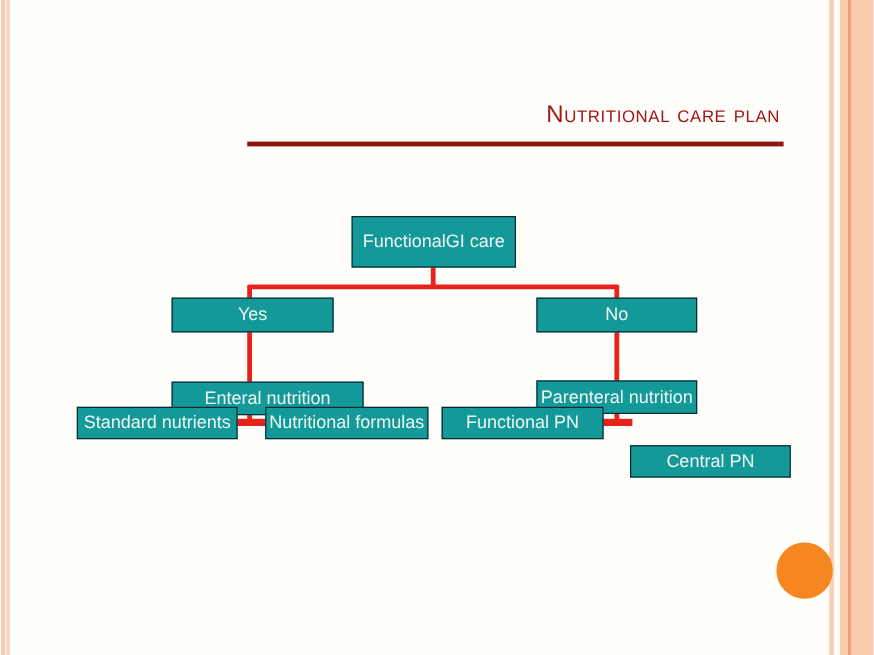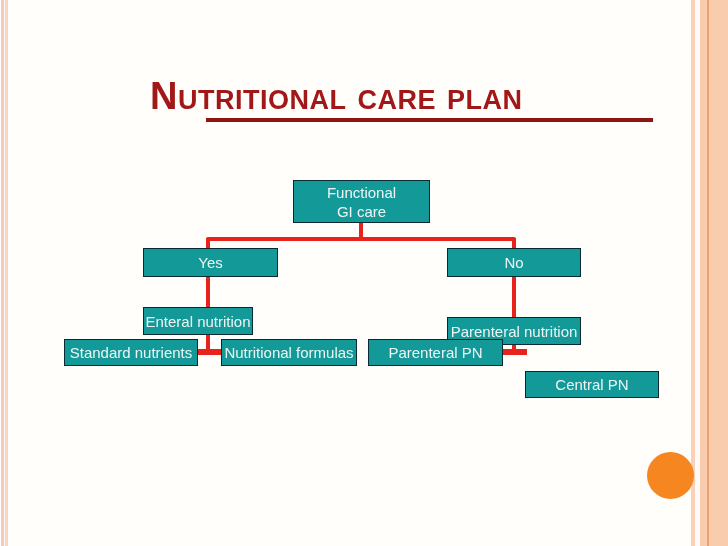--- a/index.html
+++ b/index.html
@@ -25,22 +25,22 @@
     background:linear-gradient(to right,
       #FBD0B8 0 4px,
       #FEFAF7 4px 9px,
       #FACCAE 9px 16px,
       #EC9F72 16px 18px,
       #FACCAE 18px 37px);
   }
   
   .title{
     position:absolute;left:150px;top:80px;width:500px;
-    text-align:left;
-    font-size:38px;font-weight:bold;
+    text-align:right;
+    font-size:20px;font-weight:normal;
     font-variant:small-caps;
     letter-spacing:0.5px;
     color:#A21717;
     line-height:32px;
     white-space:nowrap;
   }
   .title-underline{
     position:absolute;left:206px;top:118px;width:447px;height:4px;
     background:#8E1512;
   }
@@ -58,24 +58,24 @@
     background:#149999;
     border:1.5px solid #0A2A33;
     box-sizing:border-box;
     color:#EDF5F4;
     font-size:15px;
     display:flex;align-items:center;justify-content:center;
     text-align:center;
     white-space:nowrap;
     line-height:19px;
   }
-  .node-root      {left:293px;top:180px;width:137px;height:43px;flex-direction:column;}
+  .node-root      {left:293px;top:180px;width:137px;height:43px;}
   .node-yes       {left:143px;top:248px;width:135px;height:29px;text-align:right;}
   .node-no        {left:447px;top:248px;width:134px;height:29px;}
-  .node-enteral   {left:143px;top:307px;width:110px;height:28px;}
+  .node-enteral   {left:143px;top:318px;width:160px;height:28px;}
   .node-parenteral{left:447px;top:301px;width:134px;height:28px;margin-top:16px;}
   .node-standard  {left:64px; top:339px;width:134px;height:27px;}
   .node-speciality{left:221px;top:339px;width:136px;height:27px;}
   .node-peripheral{left:368px;top:339px;width:135px;height:27px;}
   .node-central   {left:525px;top:339px;width:134px;height:27px;margin-top:32px;}
   
   .accent-circle{
     position:absolute;left:647px;top:452px;width:47px;height:47px;
     border-radius:50%;
     background:#F6861F;
@@ -123,21 +123,21 @@
 
   <div class="node node-standard">
     <span>Standard nutrients</span>
   </div>
 
   <div class="node node-speciality">
     <span>Nutritional formulas</span>
   </div>
 
   <div class="node node-peripheral">
-    <span>Parenteral PN</span>
+    <span>Functional PN</span>
   </div>
 
   <div class="node node-central">
     <span>Central PN</span>
   </div>
 
   <div class="accent-circle"></div>
 
 </div>
 

